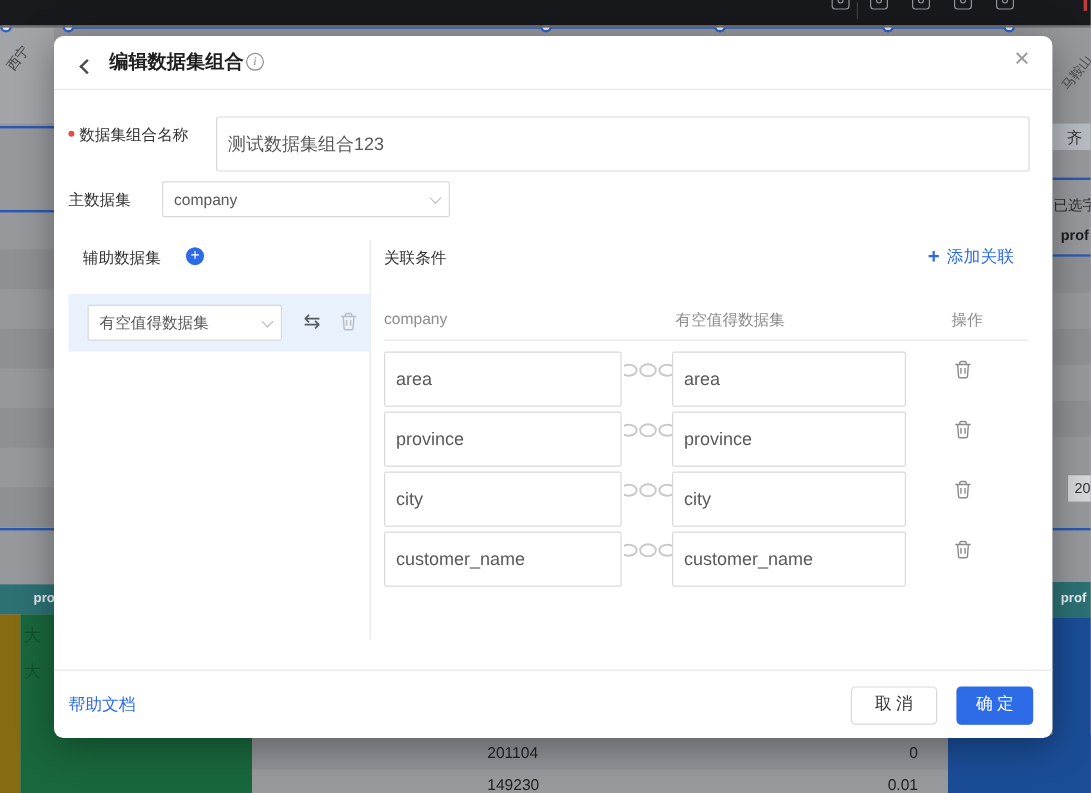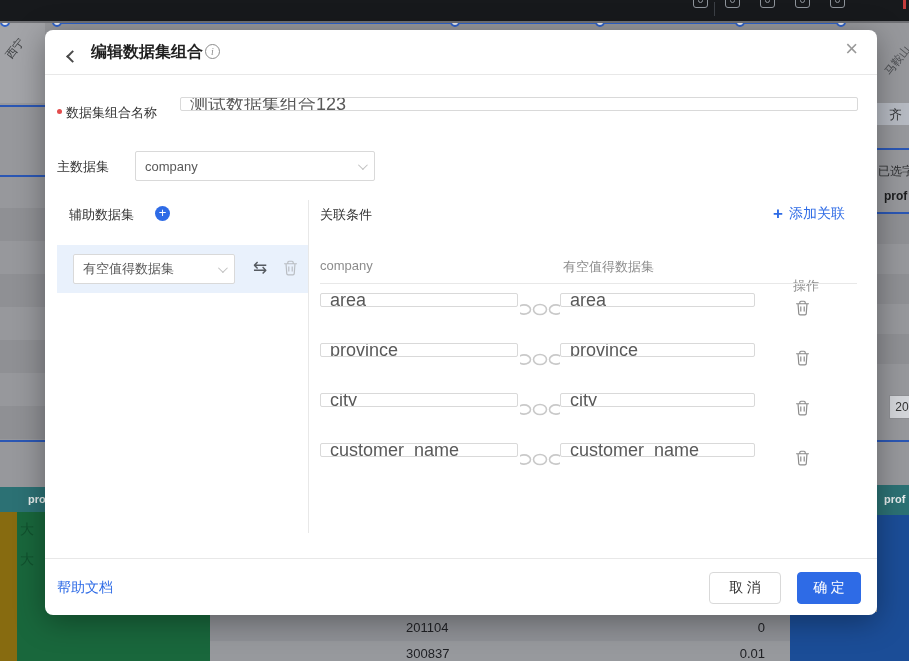--- a/index.html
+++ b/index.html
@@ -42,21 +42,21 @@
   #modal { left:45px; top:30px; width:832px; height:585px; background:#fff; border-radius:8px;
            box-shadow:0 6px 30px rgba(0,0,0,.35); z-index:10; }
   #m-header { left:0; top:0; right:0; height:45px; border-bottom:1px solid #e8e8e8;padding-left:44px; }
   .chev-left { width:9px; height:9px; border-left:2px solid #4a4a4a; border-bottom:2px solid #4a4a4a; transform:rotate(45deg); display:inline-block; }
   #m-title { font-size:16px; color:#1f1f1f; font-weight:bold; }
   .info-icon { width:15px; height:15px; border:1px solid #8c8c8c; border-radius:50%; color:#8c8c8c; font-size:10px; text-align:center; line-height:13px; font-style:italic; font-family:"Liberation Serif",serif; }
   #m-close { font-size:22px; color:#999; line-height:20px; cursor:pointer; }
 
   .lbl { font-size:13px; color:#333; }
   .req-dot { width:5px; height:5px; background:#e34d4d; border-radius:50%; }
-  .inp { border:1px solid #d9d9d9; border-radius:2px; height:14px; font-size:18px; color:#595959; padding:0 9px; background:#fff; font-family:inherit; width:100%; }
+  .inp { border:1px solid #d9d9d9; border-radius:2px; height:46px; font-size:15px; color:#595959; padding:0 9px; background:#fff; font-family:inherit; width:100%; }
   .sel { border:1px solid #d9d9d9; border-radius:2px; height:30px; background:#fff; display:flex; align-items:center; padding:0 9px; font-size:13px; color:#595959; }
   .sel .cd { margin-left:auto; width:7px; height:7px; border-right:1.5px solid #c0c0c0; border-bottom:1.5px solid #c0c0c0; transform:rotate(45deg) translateY(-2px); }
 
   .plus-badge { width:15px; height:15px; border-radius:50%; background:#2e6be6; color:#fff; font-size:13px; line-height:14px; text-align:center; }
   .swap-ic { font-size:17px; color:#565b61; line-height:16px; }
   .trash { width:15px; height:16px; color:#b9bdc2; }
   .trash.dk { color:#8c8c8c; }
   .aux-row { background:#e9f1fc; }
   #v-divider { left:263px; top:170px; width:1px; height:333px; background:#e8e8e8; }
 
@@ -149,21 +149,21 @@
   
 </div>
 <div class="abs" id="navy-block"></div>
 
 <div class="abs" id="bottom-table">
   <div class="bt-row" style="top:3px; background:#8f9196;">
     <span class="p">201104</span>
     <span class="v">0</span>
   </div>
   <div class="bt-row" style="top:29px; background:#97999d;">
-    <span class="p">300837</span>
+    <span class="p">149230</span>
     <span class="v">0.01</span>
   </div>
 </div>
 
 <div class="abs" id="modal">
 
   <div class="abs" id="m-header">
     <span class="abs" style="left:23px; top:17px;"><span class="chev-left"></span></span>
     <span class="abs" id="m-title" style="left:46px; top:12px;">编辑数据集组合</span>
     <span class="abs info-icon" style="left:160px; top:14px;">i</span>
@@ -199,21 +199,21 @@
   <div class="abs" id="v-divider"></div>
 
   <span class="abs lbl" style="left:275px; top:176px;">关联条件</span>
   <span class="abs add-link" style="right:32px; top:174px;">
     <span class="pl">+</span>
     <span>添加关联</span>
   </span>
 
   <span class="abs col-hdr" style="left:275px; top:228px;">company</span>
   <span class="abs col-hdr" style="left:518px; top:228px;">有空值得数据集</span>
-  <span class="abs col-hdr" style="left:748px; top:228px;margin-top:19px;">操作</span>
+  <span class="abs col-hdr" style="left:748px; top:228px;">操作</span>
   <div class="abs" id="hdr-border"></div>
 
   <div class="abs" style="left:275px; top:263px; width:537px; height:30px;">
     <input class="abs inp" style="left: 0px; top: 0px; width: 198px;" value="area">
     <span class="abs chain" style="left:200px; top:9px;"><svg width="40" height="13" viewBox="0 0 40 13">
           <ellipse cx="4" cy="6.5" rx="6.5" ry="4.6" fill="none" stroke="currentColor" stroke-width="1.6"></ellipse>
           <ellipse cx="20" cy="6.5" rx="6.5" ry="5" fill="none" stroke="currentColor" stroke-width="1.6"></ellipse>
           <ellipse cx="36" cy="6.5" rx="6.5" ry="4.6" fill="none" stroke="currentColor" stroke-width="1.6"></ellipse>
         </svg></span>
     <input class="abs inp" style="left: 240px; top: 0px; width: 195px;" value="area">

